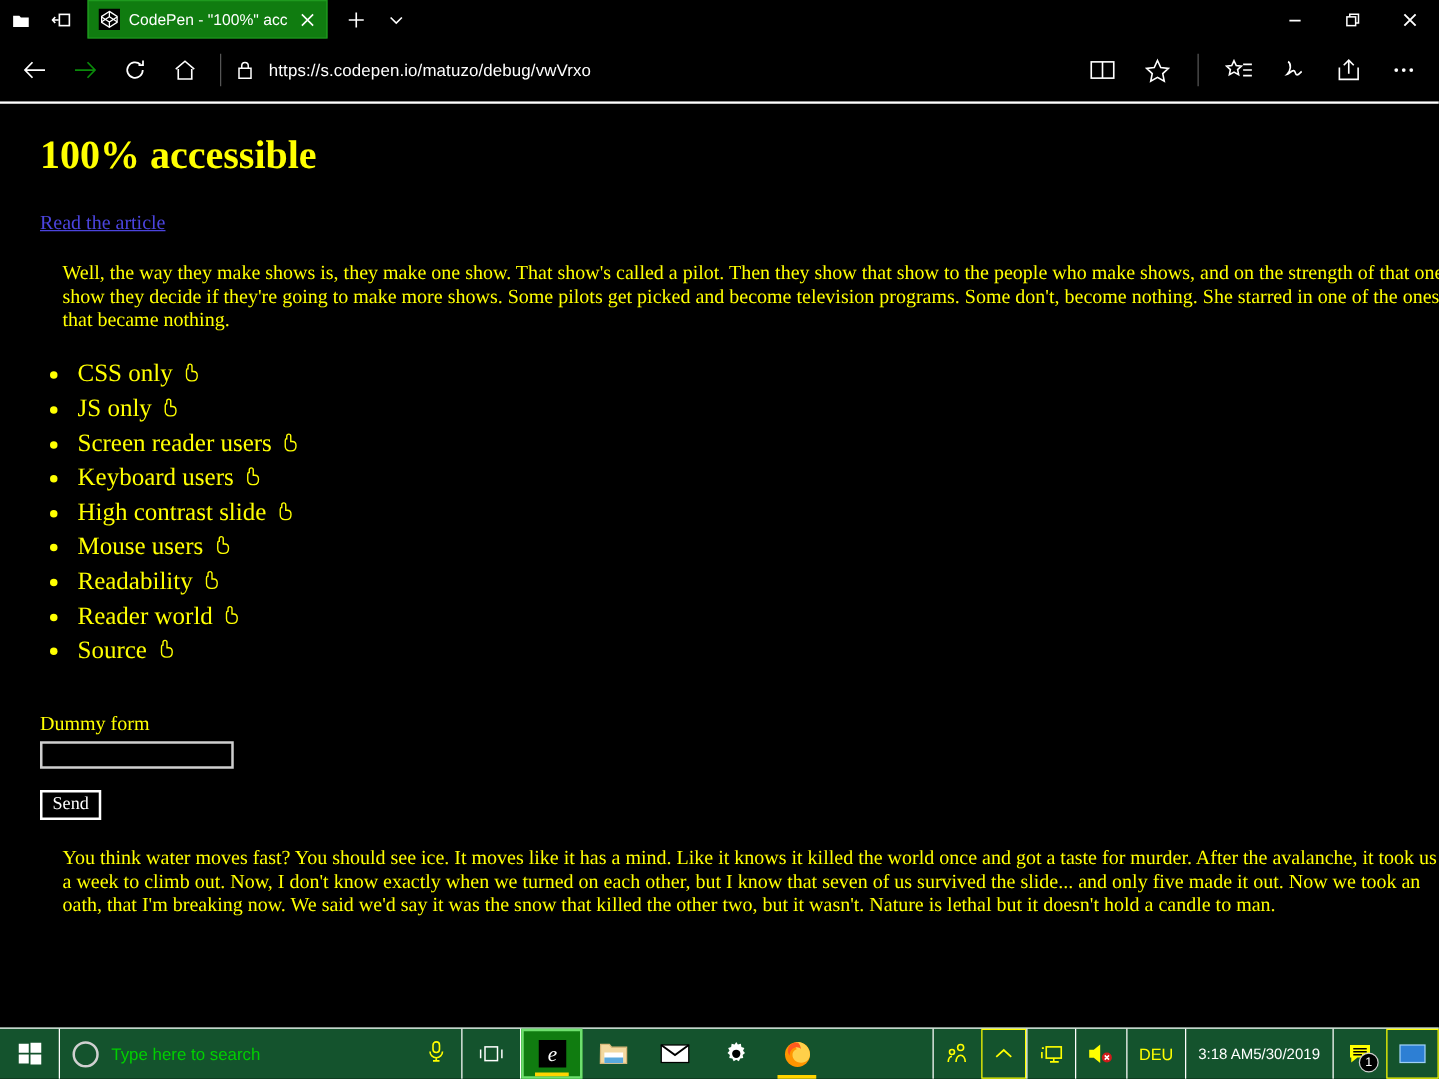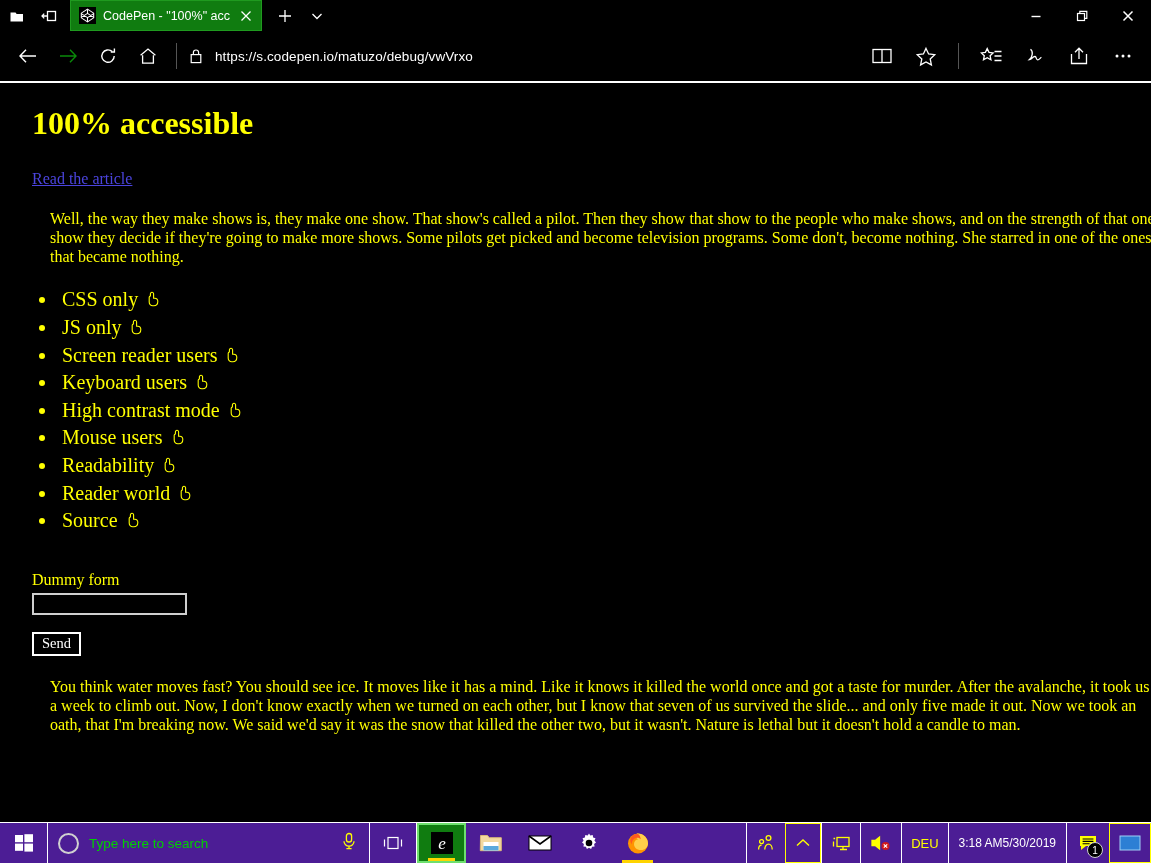--- a/index.html
+++ b/index.html
@@ -81,21 +81,21 @@
   .send-btn {
     display:block; margin-top:17px; background:#000; color:#ffffff;
     border:2px solid #ffffff; font-family:"Liberation Serif", serif;
     font-size:14.5px; padding:1px 8px 2px 8px; cursor:pointer;
   }
   .page-p.tail { margin-top:22px; }
 
   
   .taskbar {
     position:absolute; left:0; bottom:0; width:1151px; height:41px;
-    background:#4c1d95; border-top:1px solid #fff; display:flex; align-items:stretch;
+    background:#14532d; border-top:1px solid #fff; display:flex; align-items:stretch;
   }
   .tb-start { width:48px; display:flex; align-items:center; justify-content:center; border-right:1px solid #fff; }
   .tb-search {
     width:322px; display:flex; align-items:center; gap:10px; padding:0 10px;
     border-right:1px solid #fff;
   }
   .cortana-ring { width:21px; height:21px; border-radius:50%; border:2px solid #d0d0d0; flex:0 0 21px; }
   .search-text { flex:1 1 auto; color:#00d000; font-size:13.5px; font-family:"Liberation Sans", sans-serif; }
   .mic { width:18px; color:#ffff00; flex:0 0 18px; }
   .tb-taskview { width:47px; display:flex; align-items:center; justify-content:center; border-right:1px solid #fff; color:#fff; }
@@ -296,21 +296,21 @@
       </li>
       <li>
         <span>Keyboard users</span>
         <span class="hand">
           <svg width="13" height="16" viewBox="0 0 13 16" fill="none" stroke="#ffff00" stroke-width="1.1">
             <path d="M5 1.3c1 0 1.6.7 1.6 1.6v4.3h1.2c2 0 3 1.4 3 3.3 0 2.5-1.5 4.2-4 4.2h-1c-2.3 0-3.6-1.5-3.6-3.7V6.3c0-.8.5-1.3 1.2-1.3V2.9c0-.9.6-1.6 1.6-1.6z"></path>
           </svg>
         </span>
       </li>
       <li>
-        <span>High contrast mode</span>
+        <span>High contrast slide</span>
         <span class="hand">
           <svg width="13" height="16" viewBox="0 0 13 16" fill="none" stroke="#ffff00" stroke-width="1.1">
             <path d="M5 1.3c1 0 1.6.7 1.6 1.6v4.3h1.2c2 0 3 1.4 3 3.3 0 2.5-1.5 4.2-4 4.2h-1c-2.3 0-3.6-1.5-3.6-3.7V6.3c0-.8.5-1.3 1.2-1.3V2.9c0-.9.6-1.6 1.6-1.6z"></path>
           </svg>
         </span>
       </li>
       <li>
         <span>Mouse users</span>
         <span class="hand">
           <svg width="13" height="16" viewBox="0 0 13 16" fill="none" stroke="#ffff00" stroke-width="1.1">

